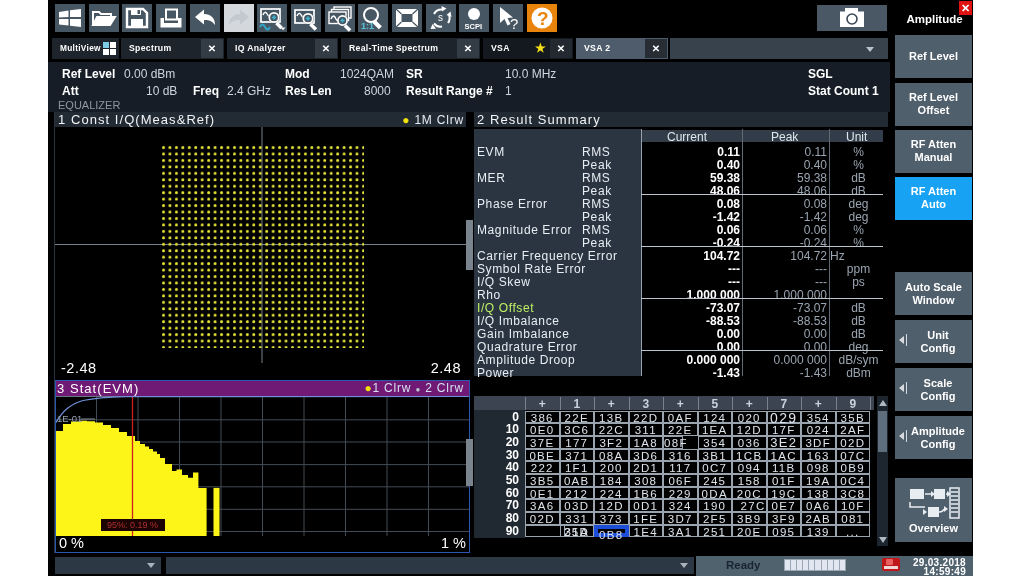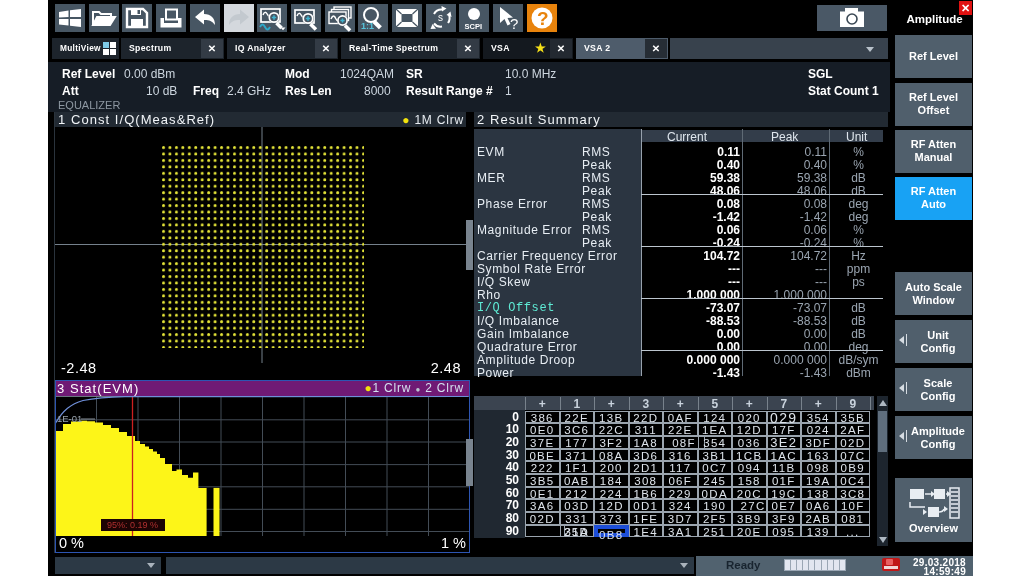--- a/index.html
+++ b/index.html
@@ -305,41 +305,41 @@
   <div class="abs" style="left:0;top:125px;width:409px;height:13px;font-size:12px;line-height:13px;">
     <span class="abs" style="left:108px;color:#e8eef4;letter-spacing:0.6px;">Peak</span>
     <span class="abs" style="left:168px;width:98px;text-align:right;color:#fff;font-weight:bold;">-0.24</span>
     <span class="abs" style="left:269px;width:84px;text-align:right;color:#9aa5b1;">-0.24</span>
     <span class="abs" style="left:356px;width:57px;text-align:center;color:#9aa5b1;">%</span>
   </div>
   <div class="abs" style="left:0;top:138px;width:409px;height:13px;font-size:12px;line-height:13px;">
     <span class="abs" style="left:3px;color:#e8eef4;letter-spacing:0.6px;">Carrier Frequency Error</span>
     <span class="abs" style="left:168px;width:98px;text-align:right;color:#fff;font-weight:bold;">104.72</span>
     <span class="abs" style="left:269px;width:84px;text-align:right;color:#9aa5b1;">104.72</span>
-    <span class="abs" style="left:356px;width:57px;text-align:center;color:#9aa5b1;">Hz</span>
+    <span class="abs" style="left:356px;width:57px;text-align:left;color:#9aa5b1;">Hz</span>
   </div>
   <div class="abs" style="left:0;top:151px;width:409px;height:13px;font-size:12px;line-height:13px;">
     <span class="abs" style="left:3px;color:#e8eef4;letter-spacing:0.6px;">Symbol Rate Error</span>
     <span class="abs" style="left:168px;width:98px;text-align:right;color:#fff;font-weight:bold;">---</span>
     <span class="abs" style="left:269px;width:84px;text-align:right;color:#9aa5b1;">---</span>
     <span class="abs" style="left:356px;width:57px;text-align:center;color:#9aa5b1;">ppm</span>
   </div>
   <div class="abs" style="left:0;top:164px;width:409px;height:13px;font-size:12px;line-height:13px;">
     <span class="abs" style="left:3px;color:#e8eef4;letter-spacing:0.6px;">I/Q Skew</span>
     <span class="abs" style="left:168px;width:98px;text-align:right;color:#fff;font-weight:bold;">---</span>
     <span class="abs" style="left:269px;width:84px;text-align:right;color:#9aa5b1;">---</span>
     <span class="abs" style="left:356px;width:57px;text-align:center;color:#9aa5b1;">ps</span>
   </div>
   <div class="abs" style="left:0;top:177px;width:409px;height:13px;font-size:12px;line-height:13px;">
     <span class="abs" style="left:3px;color:#e8eef4;letter-spacing:0.6px;">Rho</span>
     <span class="abs" style="left:168px;width:98px;text-align:right;color:#fff;font-weight:bold;">1.000 000</span>
     <span class="abs" style="left:269px;width:84px;text-align:right;color:#9aa5b1;">1.000 000</span>
   </div>
   <div class="abs" style="left:0;top:190px;width:409px;height:13px;font-size:12px;line-height:13px;">
-    <span class="abs" style="left:3px;color:#5eead4;letter-spacing:0.6px;font-family:Liberation Mono, monospace;">I/Q Offset</span>
+    <span class="abs" style="left:3px;color:#bef264;letter-spacing:0.6px;">I/Q Offset</span>
     <span class="abs" style="left:168px;width:98px;text-align:right;color:#fff;font-weight:bold;">-73.07</span>
     <span class="abs" style="left:269px;width:84px;text-align:right;color:#9aa5b1;">-73.07</span>
     <span class="abs" style="left:356px;width:57px;text-align:center;color:#9aa5b1;">dB</span>
   </div>
   <div class="abs" style="left:0;top:203px;width:409px;height:13px;font-size:12px;line-height:13px;">
     <span class="abs" style="left:3px;color:#e8eef4;letter-spacing:0.6px;">I/Q Imbalance</span>
     <span class="abs" style="left:168px;width:98px;text-align:right;color:#fff;font-weight:bold;">-88.53</span>
     <span class="abs" style="left:269px;width:84px;text-align:right;color:#9aa5b1;">-88.53</span>
     <span class="abs" style="left:356px;width:57px;text-align:center;color:#9aa5b1;">dB</span>
   </div>
@@ -464,21 +464,21 @@
   <span class="abs" style="left:223.5px;top:43.2px;width:34.5px;height:12.7px;border:1px solid #9aa4ae;text-align:center;color:#dde3ea;font-size:11.5px;line-height:12px;letter-spacing:1.3px;">1EA</span>
   <span class="abs" style="left:258.0px;top:43.2px;width:34.5px;height:12.7px;border:1px solid #9aa4ae;text-align:center;color:#dde3ea;font-size:11.5px;line-height:12px;letter-spacing:1.3px;">12D</span>
   <span class="abs" style="left:292.5px;top:43.2px;width:34.5px;height:12.7px;border:1px solid #9aa4ae;text-align:center;color:#dde3ea;font-size:11.5px;line-height:12px;letter-spacing:1.3px;">17F</span>
   <span class="abs" style="left:327.0px;top:43.2px;width:34.5px;height:12.7px;border:1px solid #9aa4ae;text-align:center;color:#dde3ea;font-size:11.5px;line-height:12px;letter-spacing:1.3px;">024</span>
   <span class="abs" style="left:361.5px;top:43.2px;width:34.5px;height:12.7px;border:1px solid #9aa4ae;text-align:center;color:#dde3ea;font-size:11.5px;line-height:12px;letter-spacing:1.3px;">2AF</span>
   <span class="abs" style="left:0;top:55.9px;width:45px;height:12.7px;text-align:right;color:#fff;font-weight:bold;font-size:12px;line-height:12.7px;">20</span>
   <span class="abs" style="left:51.0px;top:55.9px;width:34.5px;height:12.7px;border:1px solid #9aa4ae;text-align:center;color:#dde3ea;font-size:11.5px;line-height:12px;letter-spacing:1.3px;">37E</span>
   <span class="abs" style="left:85.5px;top:55.9px;width:34.5px;height:12.7px;border:1px solid #9aa4ae;text-align:center;color:#dde3ea;font-size:11.5px;line-height:12px;letter-spacing:1.3px;">177</span>
   <span class="abs" style="left:120.0px;top:55.9px;width:34.5px;height:12.7px;border:1px solid #9aa4ae;text-align:center;color:#dde3ea;font-size:11.5px;line-height:12px;letter-spacing:1.3px;">3F2</span>
   <span class="abs" style="left:154.5px;top:55.9px;width:34.5px;height:12.7px;border:1px solid #9aa4ae;text-align:center;color:#dde3ea;font-size:11.5px;line-height:12px;letter-spacing:1.3px;">1A8</span>
-  <span class="abs" style="left:189.0px;top:55.9px;width:42px;height:12.7px;border:1px solid #9aa4ae;text-align:center;color:#dde3ea;font-size:11.5px;line-height:12px;letter-spacing:1.3px;">08F</span>
+  <span class="abs" style="left:189.0px;top:55.9px;width:20px;height:12.7px;border:1px solid #9aa4ae;text-align:center;color:#dde3ea;font-size:11.5px;line-height:12px;letter-spacing:1.3px;">08F</span>
   <span class="abs" style="left:223.5px;top:55.9px;width:34.5px;height:12.7px;border:1px solid #9aa4ae;text-align:center;color:#dde3ea;font-size:11.5px;line-height:12px;letter-spacing:1.3px;">354</span>
   <span class="abs" style="left:258.0px;top:55.9px;width:34.5px;height:12.7px;border:1px solid #9aa4ae;text-align:center;color:#dde3ea;font-size:11.5px;line-height:12px;letter-spacing:1.3px;">036</span>
   <span class="abs" style="left:292.5px;top:55.9px;width:34.5px;height:12.7px;border:1px solid #9aa4ae;text-align:center;color:#dde3ea;font-size:13px;line-height:12px;letter-spacing:1.3px;">3E2</span>
   <span class="abs" style="left:327.0px;top:55.9px;width:34.5px;height:12.7px;border:1px solid #9aa4ae;text-align:center;color:#dde3ea;font-size:11.5px;line-height:12px;letter-spacing:1.3px;">3DF</span>
   <span class="abs" style="left:361.5px;top:55.9px;width:34.5px;height:12.7px;border:1px solid #9aa4ae;text-align:center;color:#dde3ea;font-size:11.5px;line-height:12px;letter-spacing:1.3px;">02D</span>
   <span class="abs" style="left:0;top:68.6px;width:45px;height:12.7px;text-align:right;color:#fff;font-weight:bold;font-size:12px;line-height:12.7px;">30</span>
   <span class="abs" style="left:51.0px;top:68.6px;width:34.5px;height:12.7px;border:1px solid #9aa4ae;text-align:center;color:#dde3ea;font-size:11.5px;line-height:12px;letter-spacing:1.3px;">0BE</span>
   <span class="abs" style="left:85.5px;top:68.6px;width:34.5px;height:12.7px;border:1px solid #9aa4ae;text-align:center;color:#dde3ea;font-size:11.5px;line-height:12px;letter-spacing:1.3px;">371</span>
   <span class="abs" style="left:120.0px;top:68.6px;width:34.5px;height:12.7px;border:1px solid #9aa4ae;text-align:center;color:#dde3ea;font-size:11.5px;line-height:12px;letter-spacing:1.3px;">08A</span>
   <span class="abs" style="left:154.5px;top:68.6px;width:34.5px;height:12.7px;border:1px solid #9aa4ae;text-align:center;color:#dde3ea;font-size:11.5px;line-height:12px;letter-spacing:1.3px;">3D6</span>

